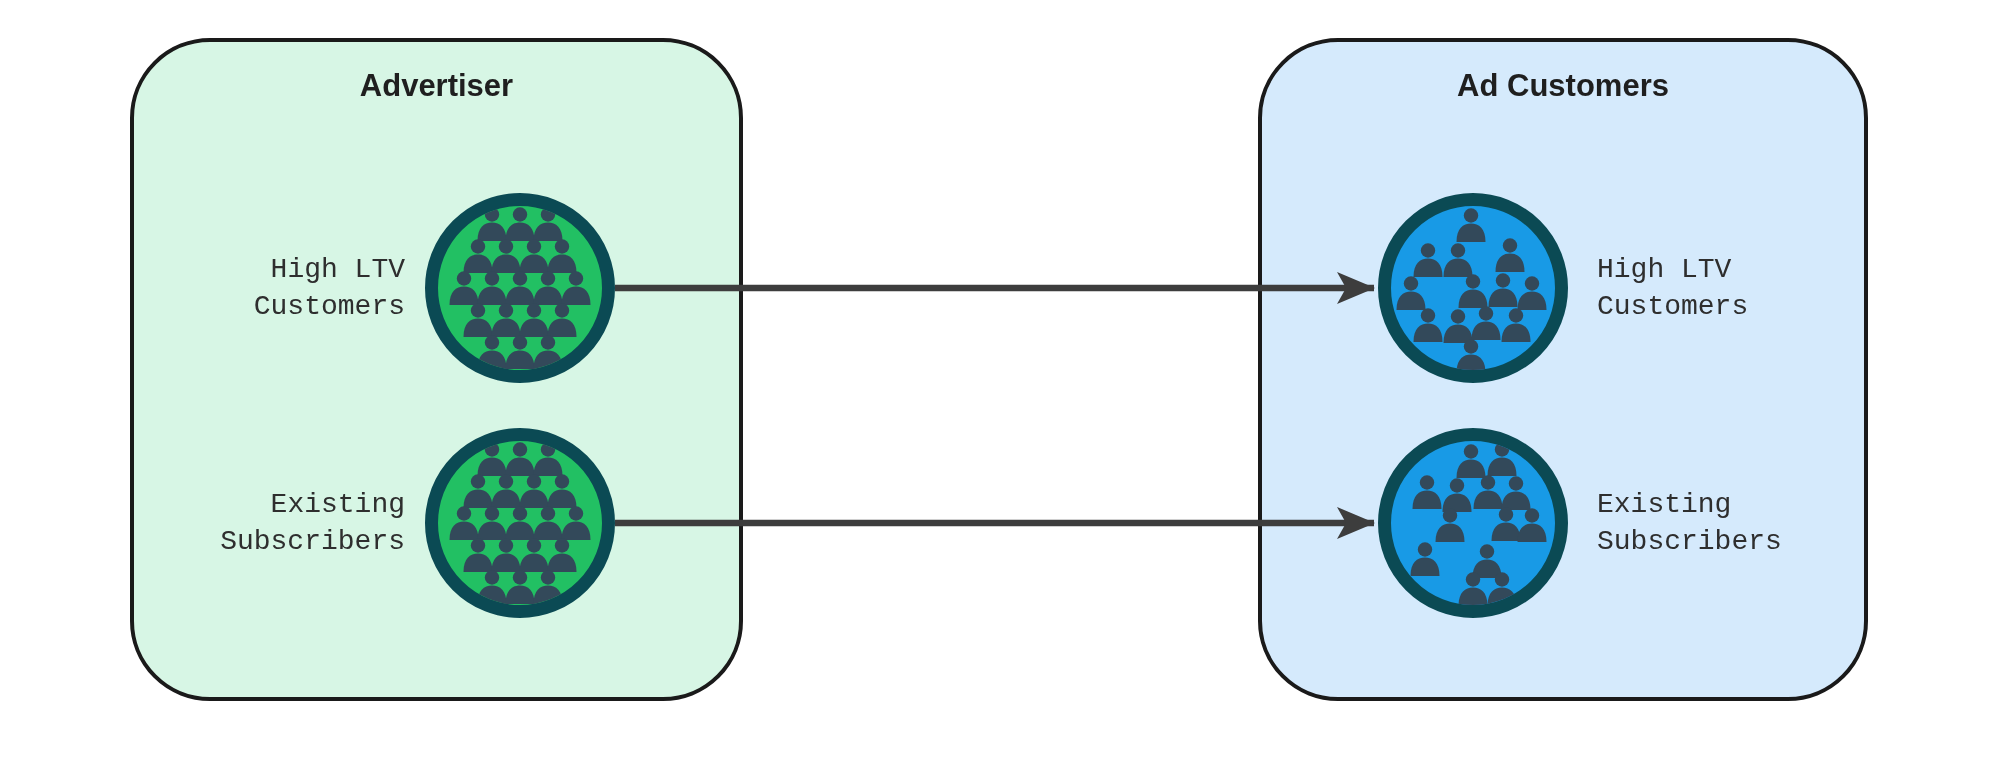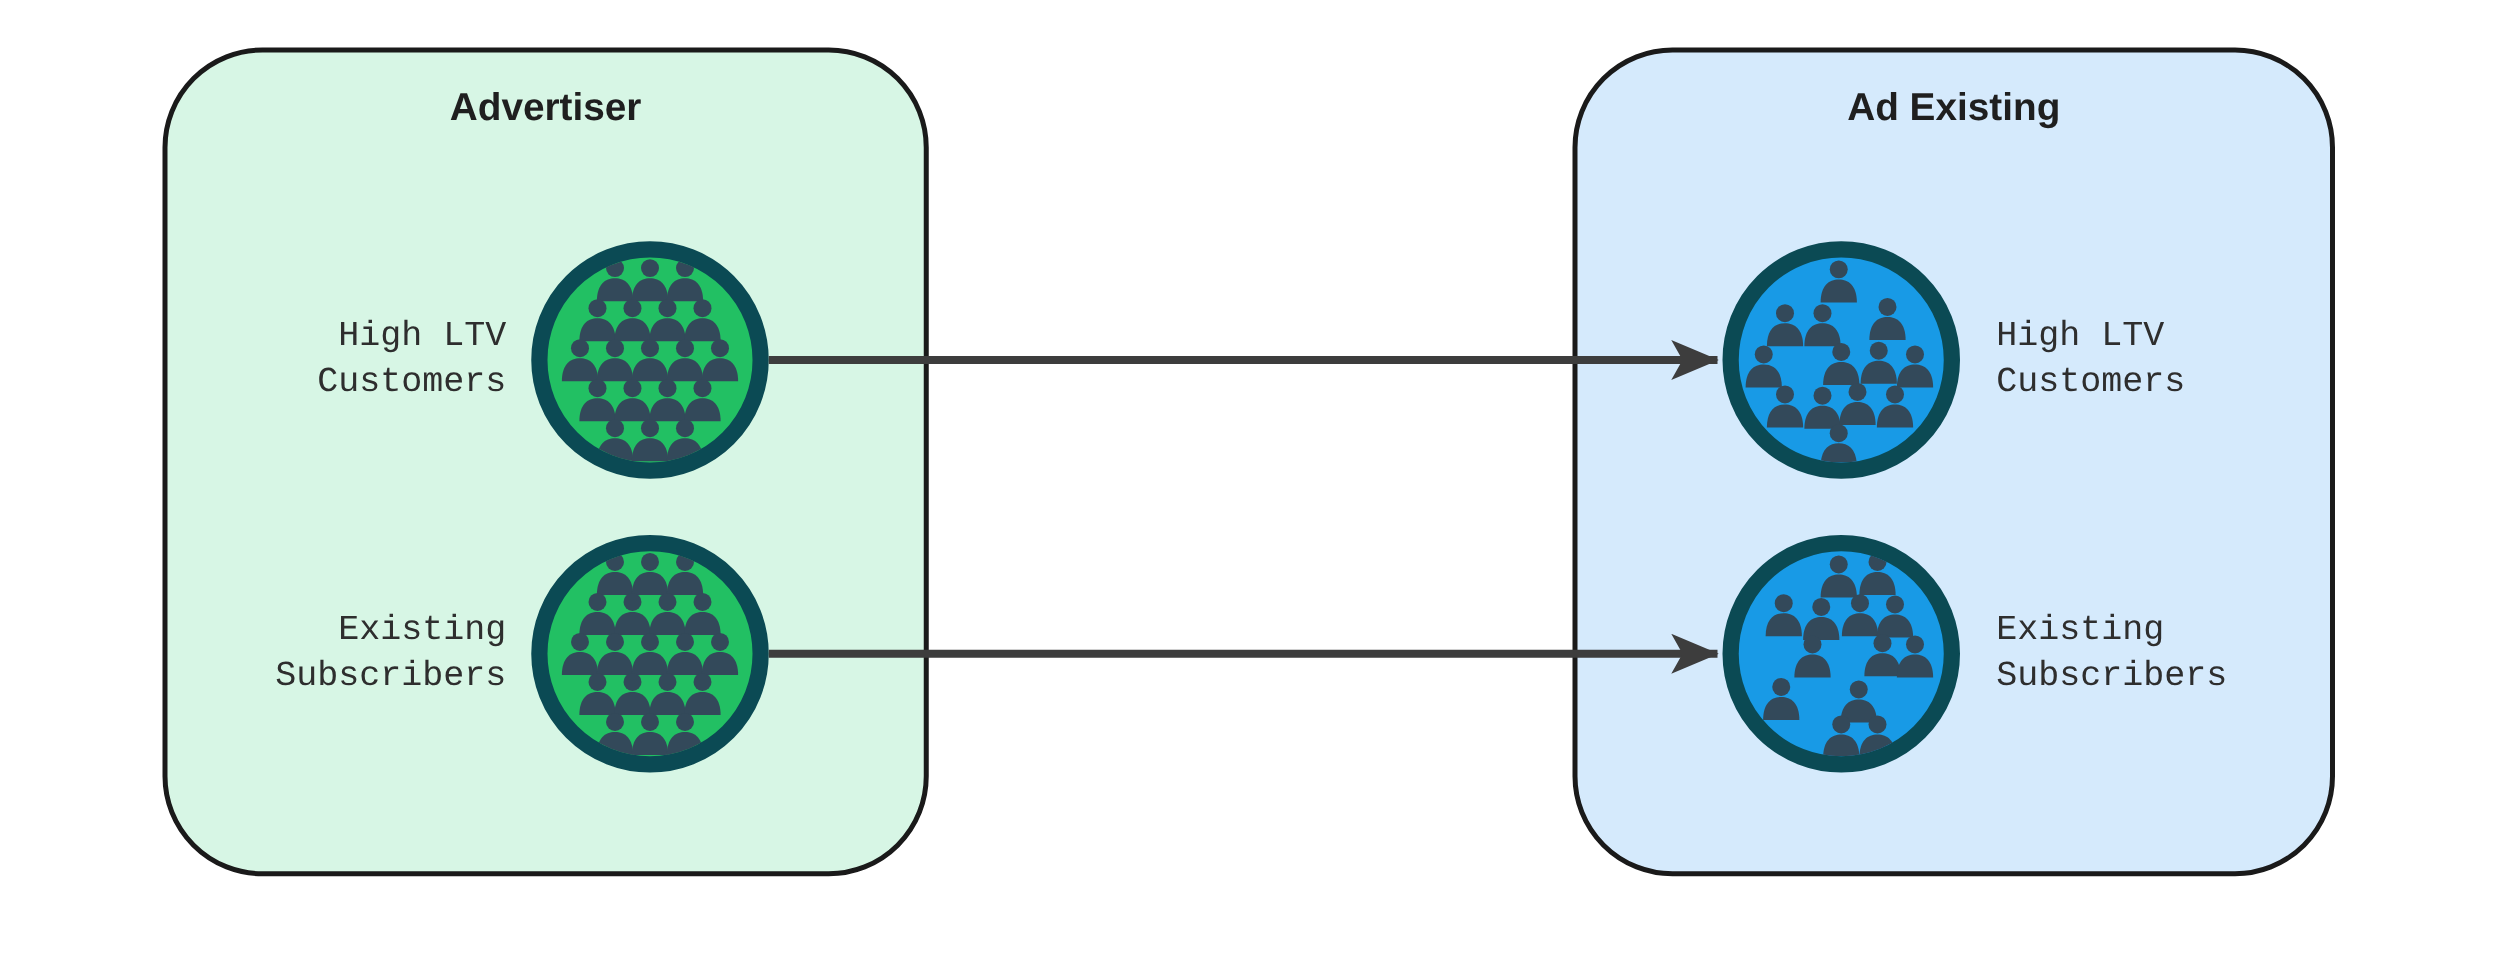--- a/index.html
+++ b/index.html
@@ -93,21 +93,21 @@
         <path d="M -14.5,17 C -14.5,3.5 -8,-1.5 0,-1.5 C 8,-1.5 14.5,3.5 14.5,17 Z"></path>
       </g>
     </defs>
   </svg>
 
   <section class="panel panel-advertiser">
     <h2 class="panel-title">Advertiser</h2>
   </section>
 
   <section class="panel panel-platform">
-    <h2 class="panel-title">Ad Existing</h2>
+    <h2 class="panel-title">Ad Customers</h2>
   </section>
 
   <div class="audience-label label-right-align label-adv-top">High LTV
 Customers</div>
   <div class="audience-label label-right-align label-adv-bottom">Existing
 Subscribers</div>
 
   <div class="audience-label label-left-align label-plat-top">High LTV
 Customers</div>
   <div class="audience-label label-left-align label-plat-bottom">Existing

